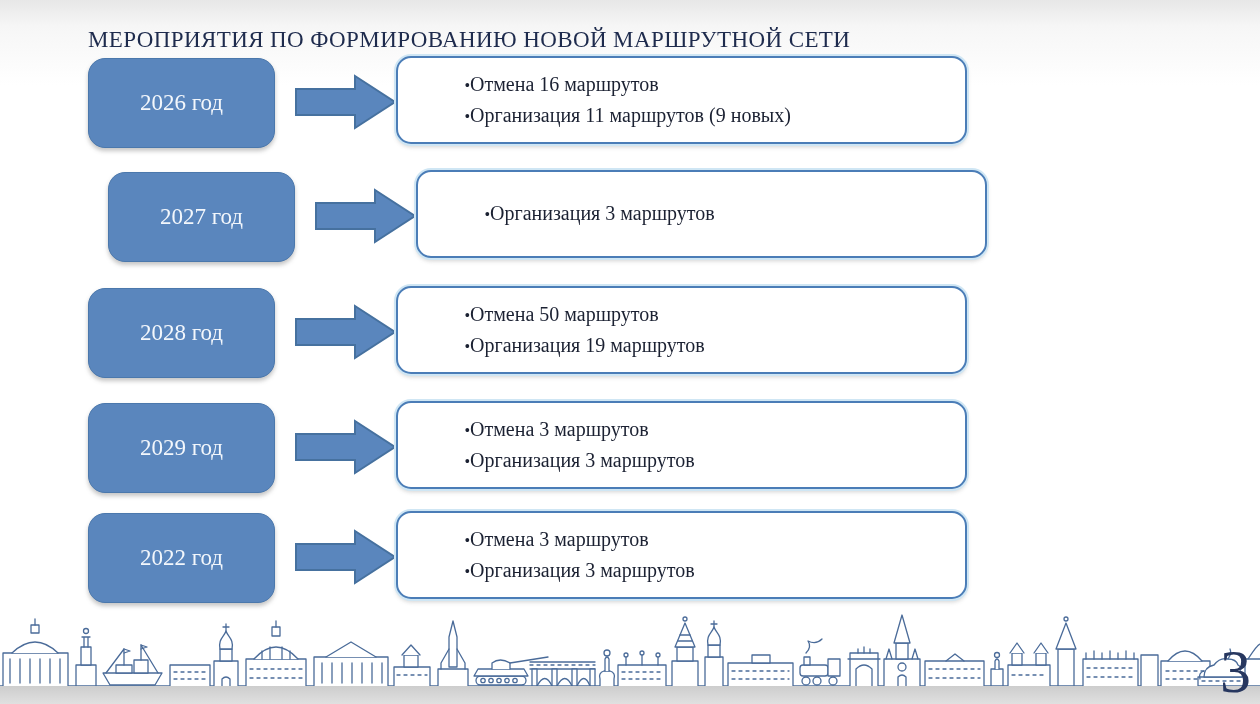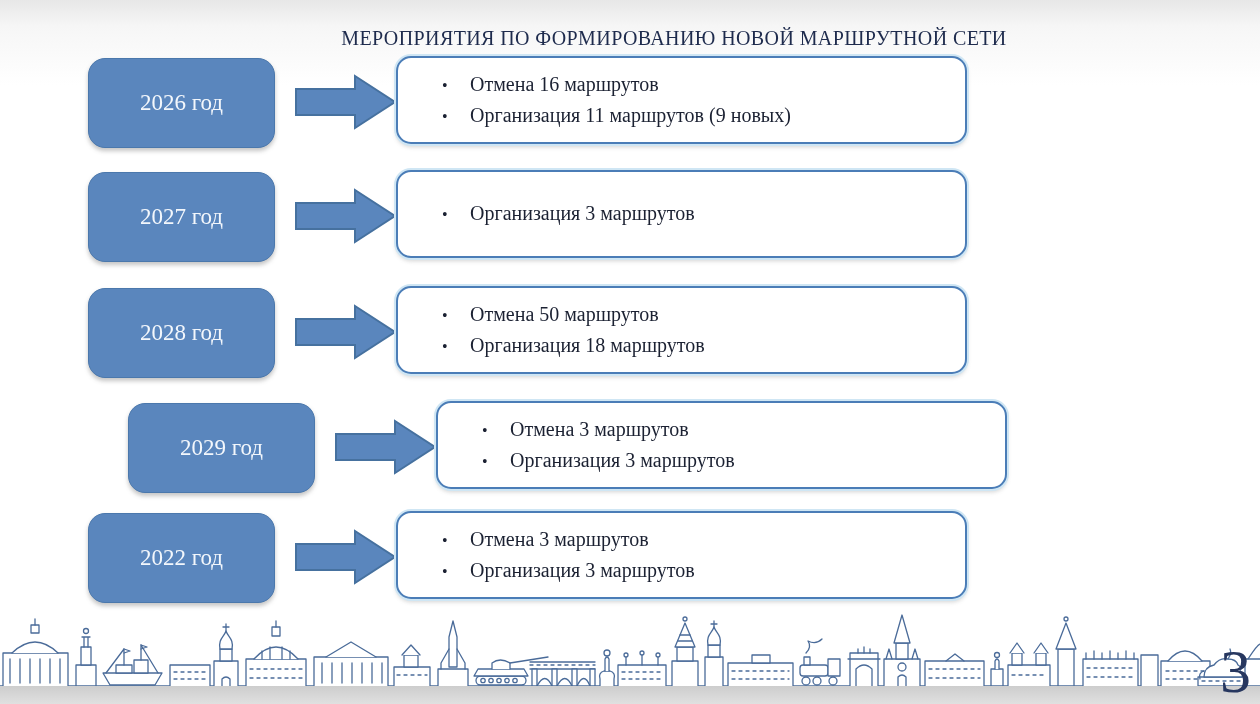--- a/index.html
+++ b/index.html
@@ -6,27 +6,27 @@
   body{
     width:1260px;height:704px;position:relative;overflow:hidden;
     background:linear-gradient(180deg,#e7e7e7 0px,#f6f6f6 26px,#ffffff 85px,#ffffff 100%);
     font-family:"Liberation Serif","DejaVu Serif",serif;
   }
   .slide{position:absolute;inset:0;}
 
   
   .title{
     position:absolute;top:27px;left:88px;right:0;
-    text-align:center;font-size:20px;letter-spacing:.4px;
+    font-size:23px;letter-spacing:.4px;
     color:#1e2b4d;white-space:nowrap;
   }
 
   
-  .row{position:absolute;left:88px;width:897px;height:92px;}
-  .r0{top:56px;} .r1{top:170px;} .r2{top:286px;text-decoration:underline;} .r3{top:401px;margin-left:40px;} .r4{top:511px;}
+  .row{position:absolute;left:88px;width:897px;height:92px;text-align:right;}
+  .r0{top:56px;} .r1{top:170px;margin-left:20px;} .r2{top:286px;text-decoration:underline;} .r3{top:401px;} .r4{top:511px;}
 
   .year{
     position:absolute;left:0;top:2px;width:185px;height:88px;
     background:#5a86bd;border:1.5px solid #4b78ac;border-radius:17px;
     box-shadow:0 3px 4px rgba(90,90,90,.35);
     display:flex;align-items:center;justify-content:center;
     color:#f3f7fc;font-size:23px;
   }
 
   .arrow{
@@ -90,21 +90,21 @@
     </div>
   </div>
 
   <div class="row r2">
     <div class="year">2028 год</div>
     <svg class="arrow" viewBox="0 0 102 58">
       <polygon points="1,16 60,16 60,3 100,29 60,55 60,42 1,42" fill="#5a86bd" stroke="#46719f" stroke-width="2"></polygon>
     </svg>
     <div class="box">
       <div class="li">Отмена 50 маршрутов</div>
-      <div class="li">Организация 18 маршрутов</div>
+      <div class="li">Организация 19 маршрутов</div>
     </div>
   </div>
 
   <div class="row r3">
     <div class="year">2029 год</div>
     <svg class="arrow" viewBox="0 0 102 58">
       <polygon points="1,16 60,16 60,3 100,29 60,55 60,42 1,42" fill="#5a86bd" stroke="#46719f" stroke-width="2"></polygon>
     </svg>
     <div class="box">
       <div class="li">Отмена 3 маршрутов</div>

